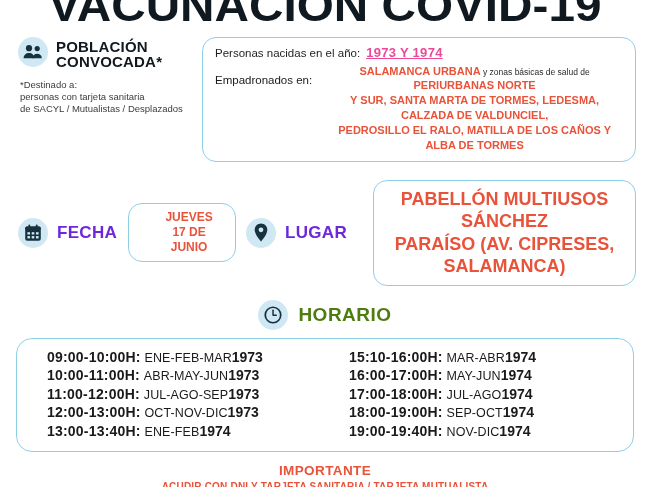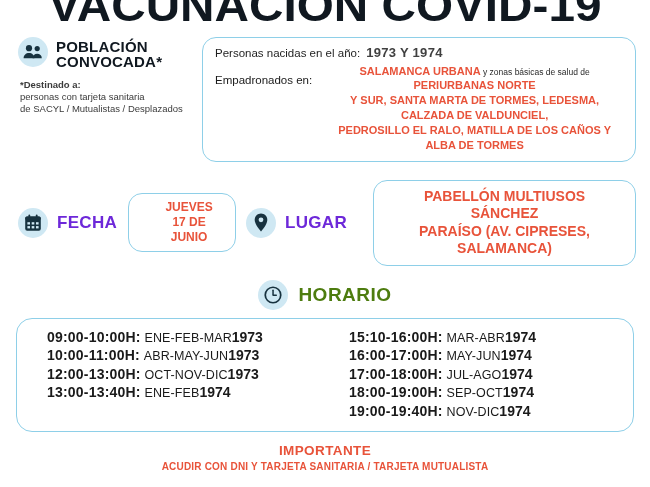--- a/index.html
+++ b/index.html
@@ -72,43 +72,44 @@
     text-transform: uppercase;
     padding-top: 2px;
   }
   .pob-note {
     font-size: 9.5px;
     line-height: 1.25;
     color: #3b3b3b;
     margin-top: 9px;
     margin-left: 2px;
   }
-  .pob-note b { font-weight: bold; }
+  .pob-note b { font-weight: normal; }
 
   .pob-right {
     flex: 1 1 auto;
     border: 1.6px solid #8ecfe8;
     border-radius: 14px;
     padding: 7px 12px 8px 12px;
     margin-left: 6px;
     box-sizing: border-box;
   }
   .pob-row1 {
     display: flex;
     align-items: baseline;
     gap: 6px;
     font-size: 11.5px;
     white-space: nowrap;
   }
   .pob-row1 .lbl { color: #1f1f1f; }
   .pob-row1 .val {
-    color: #404040;
+    color: #ec4899;
     font-weight: bold;
     font-size: 13px;
     letter-spacing: .3px;
+    text-decoration: underline;
   }
   .pob-row2 {
     display: flex;
     align-items: flex-start;
     gap: 14px;
     margin-top: 4px;
   }
   .pob-row2 .lbl {
     font-size: 11.5px;
     white-space: nowrap;
@@ -161,21 +162,21 @@
     line-height: 1.25;
     box-sizing: border-box;
   }
   .pill.fecha {
     font-size: 12px;
     width: 108px;
     margin-left: 2px;
     padding-left: 28px;
   }
   .pill.lugar {
-    font-size: 14px;
+    font-size: 18px;
     flex: 1 1 auto;
     margin-left: 17px;
     padding: 7px 20px;
   }
 
   
   .horario-head {
     display: flex;
     align-items: center;
     justify-content: center;
@@ -344,20 +345,24 @@
   <div class="hcol">
     <div class="hrow">
       <span class="time">09:00-10:00H:</span>
       <span class="months">ENE-FEB-MAR</span><span class="year">1973</span>
     </div>
     <div class="hrow">
       <span class="time">10:00-11:00H:</span>
       <span class="months">ABR-MAY-JUN</span><span class="year">1973</span>
     </div>
     <div class="hrow">
+      <span class="time">11:00-12:00H:</span>
+      <span class="months">JUL-AGO-SEP</span><span class="year">1973</span>
+    </div>
+    <div class="hrow">
       <span class="time">12:00-13:00H:</span>
       <span class="months">OCT-NOV-DIC</span><span class="year">1973</span>
     </div>
     <div class="hrow">
       <span class="time">13:00-13:40H:</span>
       <span class="months">ENE-FEB</span><span class="year">1974</span>
     </div>
   </div>
   <div class="hcol">
     <div class="hrow">

